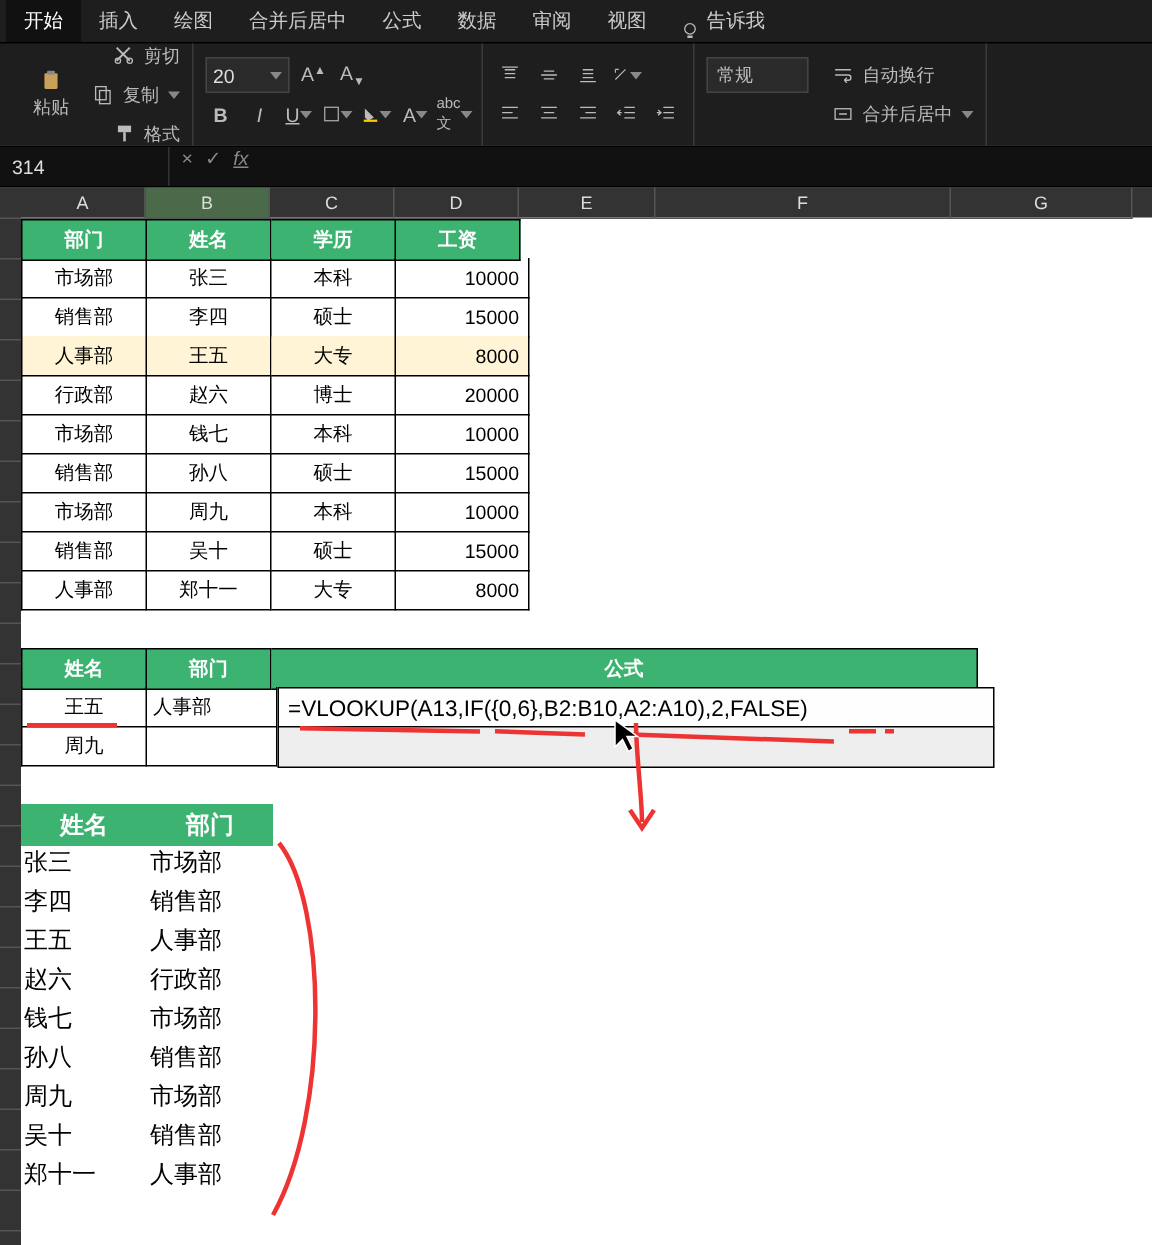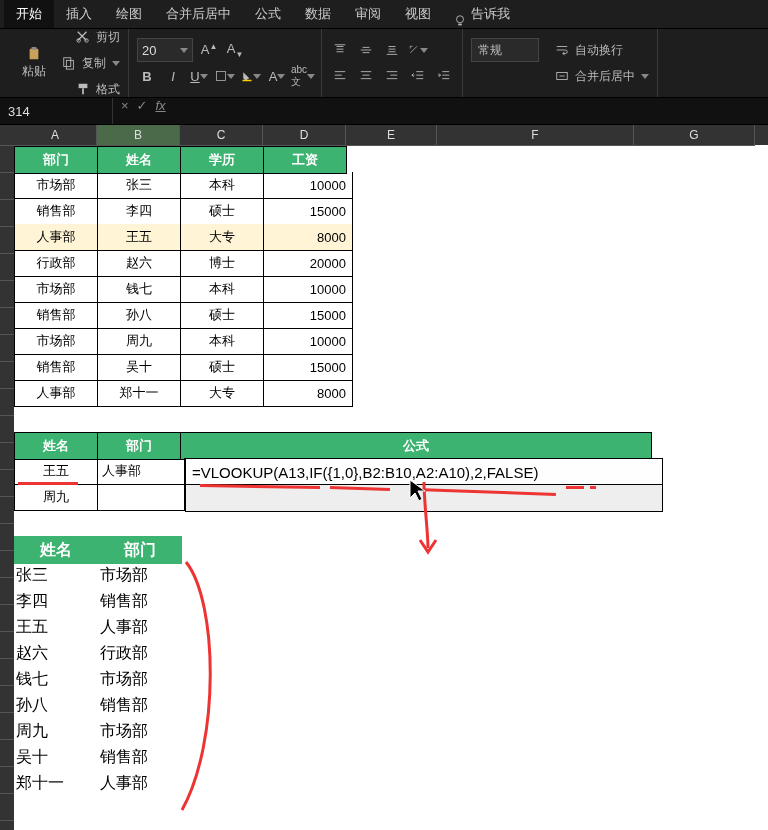--- a/index.html
+++ b/index.html
@@ -361,21 +361,21 @@
         <div class="cell nobord" style="width: 82px;"></div>
       </div>
       <div class="row">
         <div class="cell tblcell hdrcell tbl-first-t tbl-first-l" style="width: 82px;">姓名</div>
         <div class="cell tblcell hdrcell tbl-first-t" style="width: 82px;">部门</div>
         <div class="cell tblcell hdrcell tbl-first-t" style="width: 470px;">公式</div>
       </div>
       <div class="row">
         <div class="cell tblcell tbl-first-l" style="width: 82px;">王五</div>
         <div class="cell tblcell left" style="width: 82px;">人事部</div>
-        <div class="cell formula-cell tblcell" style="width: 470px;">=VLOOKUP(A13,IF({1,0},B2:B10,A2:A10),2,FALSE)</div>
+        <div class="cell formula-cell tblcell" style="width: 470px;">=VLOOKUP(A13,IF({0,6},B2:B10,A2:A10),2,FALSE)</div>
       </div>
       <div class="row">
         <div class="cell tblcell tbl-first-l" style="width: 82px;">周九</div>
         <div class="cell tblcell left" style="width: 82px;"></div>
         <div class="cell formula-cell tblcell" style="width: 470px; background: rgb(238, 238, 238);"></div>
       </div>
       <div class="row">
         <div class="cell nobord" style="width: 82px;"></div>
       </div>
       <div class="row">

